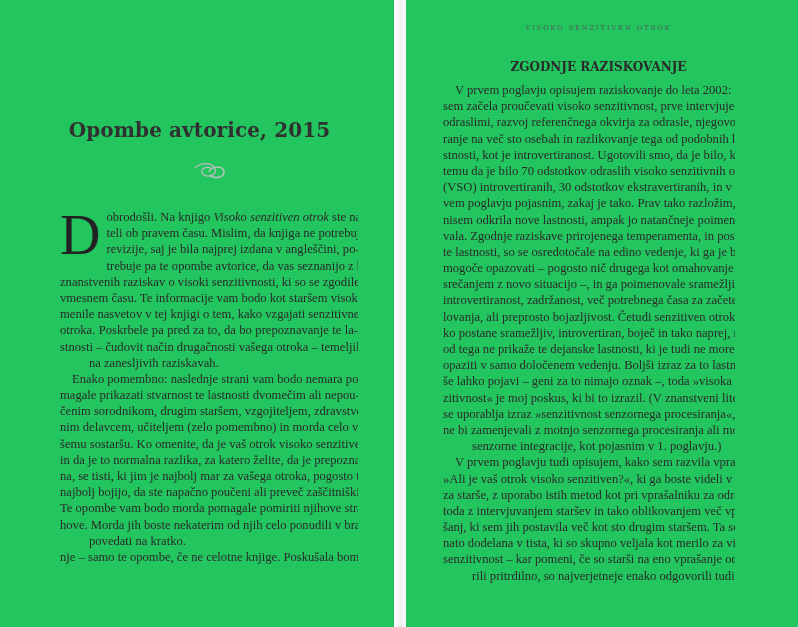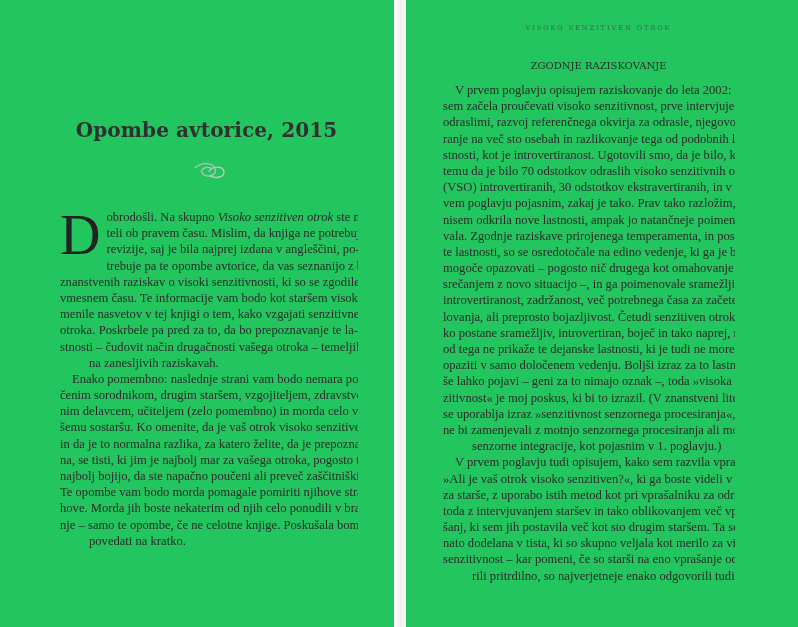--- a/index.html
+++ b/index.html
@@ -11,21 +11,20 @@
   .page.left { left: 0; }
   .page.right { left: 399px; }
   .gutter {
     position: absolute; top: 0; left: 394px; width: 12px; height: 627px;
     background: linear-gradient(to right, #ffffff, #f4f4f4 45%, #efefef 55%, #fafafa);
   }
   .chapter-title {
     position: absolute; left: 0; width: 399px; top: 118px; text-align: center;
     font-family: "DejaVu Serif", serif; font-size: 20px; font-weight: bold; color: #303030;
     letter-spacing: 0.1px;
-    margin-left: 7px;
   }
   .ornament { position: absolute; left: 189px; top: 160px; width: 40px; height: 22px; }
   .text-block {
     position: absolute; left: 60px; width: 298px; font-size: 12.6px; line-height: 16.2px;
     text-align: justify; color: #2b2b2b;
   }
   .left .text-block { top: 209px; }
   .line { display: block; white-space: nowrap; text-align: justify; text-align-last: justify; height: 16.2px; overflow: hidden; }
   .line.last { text-align-last: left; margin-left: 29px; }
   .indent { padding-left: 12px; }
@@ -37,63 +36,64 @@
   .page-number {
     position: absolute; top: 597px; width: 399px; left: 0; text-align: center;
     font-size: 11px; font-weight: bold; color: #333; margin-top: 48px;
   }
   .running-head {
     position: absolute; top: 24px; left: 0; width: 399px; text-align: center;
     font-size: 6.5px; letter-spacing: 2px; color: #555; font-family: "DejaVu Serif", serif;
   }
   .section-heading {
     position: absolute; top: 60px; left: 0; width: 399px; text-align: center;
-    font-family: "DejaVu Serif", serif; font-weight: normal; font-size: 10px; color: #2a2a2a;
+    font-family: "DejaVu Serif", serif; font-weight: bold; font-size: 12px; color: #2a2a2a;
   }
   .right .text-block { top: 82px; left: 44px; width: 292px; }
   em { font-style: italic; }
 </style>
 </head>
 <body>
 
 <div class="page left">
   <div class="chapter-title">Opombe avtorice, 2015</div>
   <svg class="ornament" viewBox="0 0 40 22">
     <path d="M6 8 C12 2, 24 2, 26 9 C28 16, 18 18, 14 14 C10 10, 16 6, 22 8" fill="none" stroke="#bdbdbd" stroke-width="1.4"></path>
     <path d="M20 12 C22 6, 34 5, 35 12 C36 18, 24 19, 21 15" fill="none" stroke="#c5c5c5" stroke-width="1.4"></path>
   </svg>
 
   <div class="text-block">
     <div>
       <span class="dropcap">D</span>
       <span class="dc-lines">
-        <span class="line"><span>obrodošli. Na skupno </span><em>Visoko senzitiven otrok</em><span> ste nale-</span></span>
+        <span class="line"><span>obrodošli. Na knjigo </span><em>Visoko senzitiven otrok</em><span> ste nale-</span></span>
         <span class="line">teli ob pravem času. Mislim, da knjiga ne potrebuje</span>
         <span class="line">revizije, saj je bila najprej izdana v angleščini, po-</span>
       </span>
       <span class="line">trebuje pa te opombe avtorice, da vas seznanijo z bogastvom</span>
       <span class="line">znanstvenih raziskav o visoki senzitivnosti, ki so se zgodile v</span>
       <span class="line">vmesnem času. Te informacije vam bodo kot staršem visoko</span>
       <span class="line">menile nasvetov v tej knjigi o tem, kako vzgajati senzitivnega</span>
       <span class="line">otroka. Poskrbele pa pred za to, da bo prepoznavanje te la-</span>
       <span class="line">stnosti – čudovit način drugačnosti vašega otroka – temeljilo</span>
       <span class="line last">na zanesljivih raziskavah.</span>
     </div>
     <div>
       <span class="line indent">Enako pomembno: naslednje strani vam bodo nemara po-</span>
+      <span class="line">magale prikazati stvarnost te lastnosti dvomečim ali nepou-</span>
       <span class="line">čenim sorodnikom, drugim staršem, vzgojiteljem, zdravstve-</span>
       <span class="line">nim delavcem, učiteljem (zelo pomembno) in morda celo va-</span>
       <span class="line">šemu sostaršu. Ko omenite, da je vaš otrok visoko senzitiven,</span>
       <span class="line">in da je to normalna razlika, za katero želite, da je prepozna-</span>
       <span class="line">na, se tisti, ki jim je najbolj mar za vašega otroka, pogosto tudi</span>
       <span class="line">najbolj bojijo, da ste napačno poučeni ali preveč zaščitniški.</span>
       <span class="line">Te opombe vam bodo morda pomagale pomiriti njihove stra-</span>
       <span class="line">hove. Morda jih boste nekaterim od njih celo ponudili v bra-</span>
+      <span class="line last">povedati na kratko.</span>
       <span class="line">nje – samo te opombe, če ne celotne knjige. Poskušala bom</span>
-      <span class="line last">povedati na kratko.</span>
     </div>
   </div>
 
   <div class="page-number">11</div>
 </div>
 
 <div class="page right">
   <div class="running-head">VISOKO SENZITIVEN OTROK</div>
   <div class="section-heading">ZGODNJE RAZISKOVANJE</div>
 

